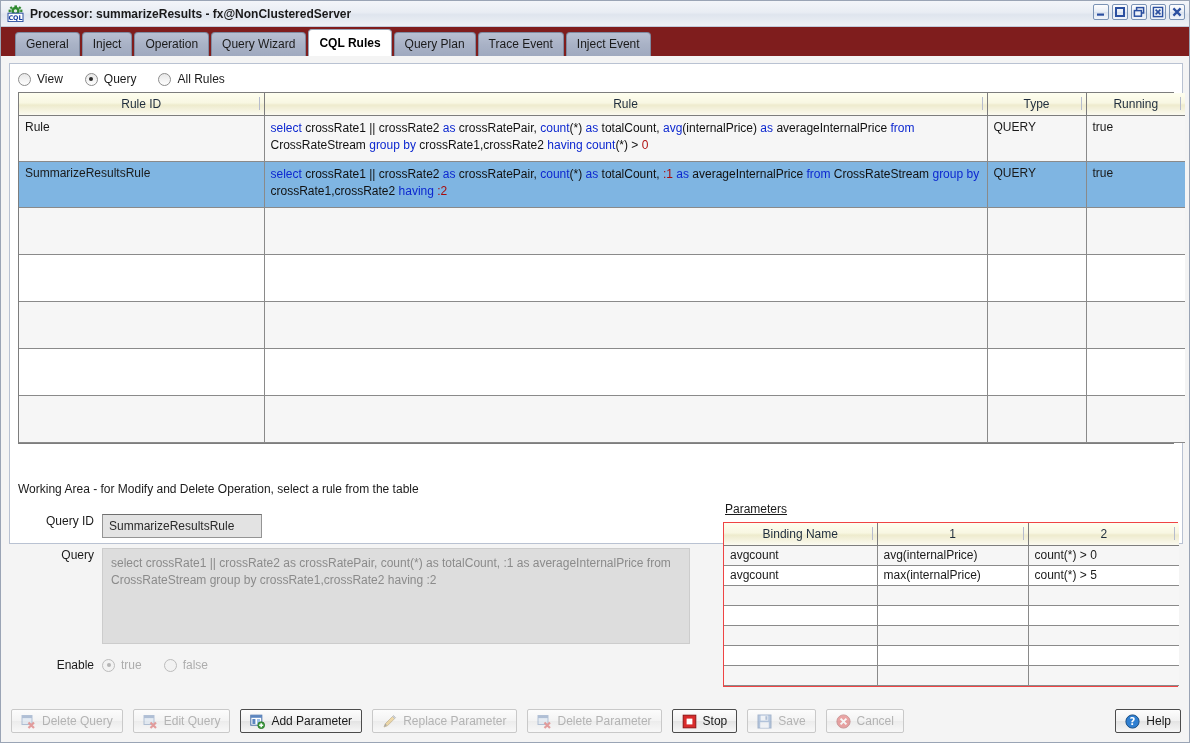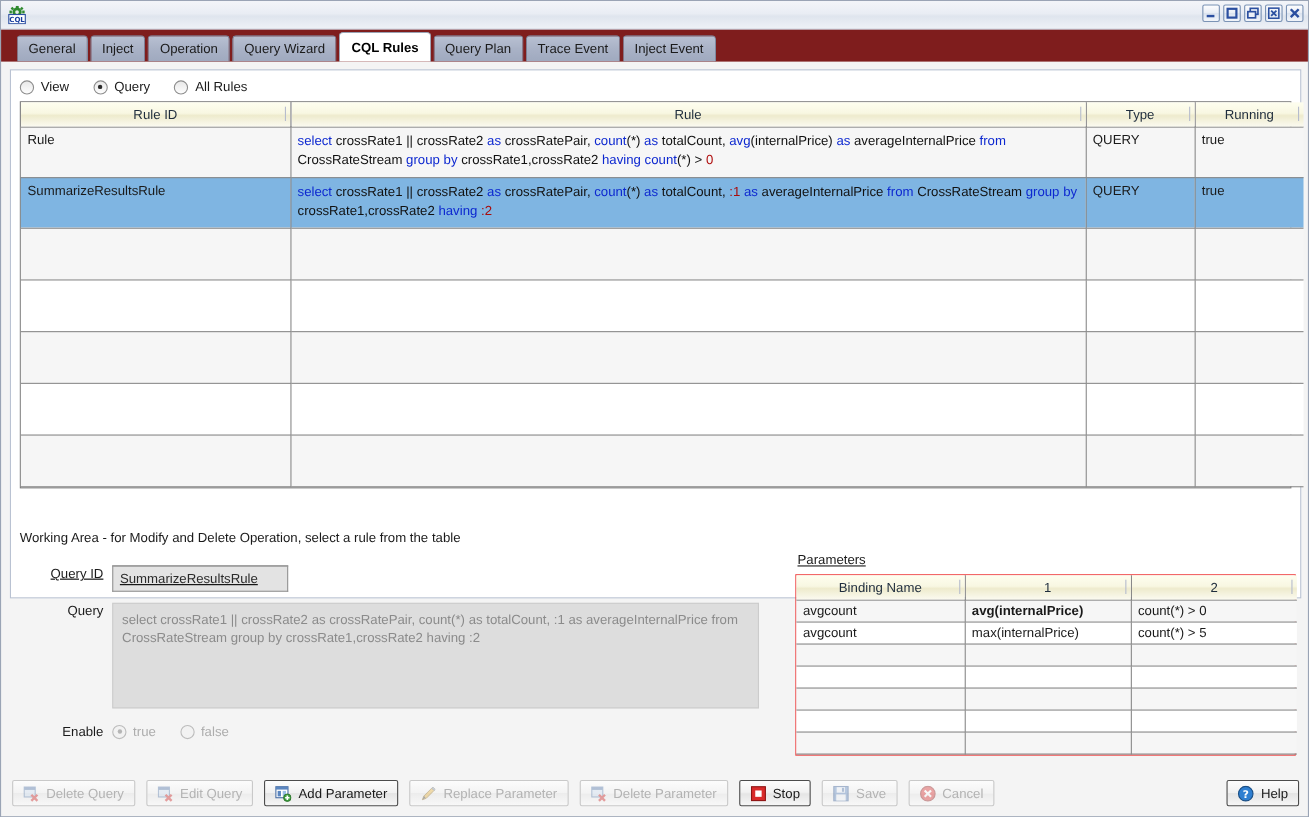--- a/index.html
+++ b/index.html
@@ -270,20 +270,21 @@
           <rect x="13.2" y="4.6" width="2.2" height="2.6"></rect>
           <rect x="7.4" y="0.4" width="2.6" height="2.2"></rect>
           <rect x="3.1" y="1.6" width="2.2" height="2.2" transform="rotate(-45 4.2 2.7)"></rect>
           <rect x="11.7" y="1.6" width="2.2" height="2.2" transform="rotate(45 12.8 2.7)"></rect>
         </g>
         <circle cx="8.5" cy="6" r="1.7" fill="#e9efe9"></circle>
         <rect x="1" y="8.2" width="15" height="8.4" fill="#ffffff" stroke="#2b4fa0" stroke-width="1"></rect>
         <text x="8.5" y="14.6" font-family="DejaVu Sans" font-size="6.4" fill="#1a3fa0" text-anchor="middle" font-weight="bold">CQL</text>
       </svg>
     </span>
+    <span class="title-text">Processor: summarizeResults - fx@NonClusteredServer</span>
 
     <div class="winbtns">
       <div class="winbtn">
         <svg width="12" height="12" viewBox="0 0 12 12">
           <rect x="2" y="7.5" width="7" height="2.2" fill="#2b4fa0"></rect>
         </svg>
       </div>
       <div class="winbtn">
         <svg width="12" height="12" viewBox="0 0 12 12">
           <rect x="2" y="2" width="8" height="8" fill="none" stroke="#2b4fa0" stroke-width="2"></rect>
@@ -395,21 +396,21 @@
               <td style="line-height: 1.45;"></td>
               <td></td>
               <td></td>
             </tr>
           </tbody>
       </table>
     </div>
 
     <div class="working-label">Working Area - for Modify and Delete Operation, select a rule from the table</div>
 
-    <div class="wa-row" style="left:8px; top:450px;text-decoration:underline;">
+    <div class="wa-row" style="left:8px; top:450px;">
       <div class="wa-label">Query ID</div>
       <div class="field-id">SummarizeResultsRule</div>
     </div>
 
     <div class="wa-row" style="left:8px; top:484px;">
       <div class="wa-label">Query</div>
       <div class="field-query">select crossRate1 || crossRate2 as crossRatePair, count(*) as totalCount, :1 as averageInternalPrice from CrossRateStream group by crossRate1,crossRate2 having :2</div>
     </div>
 
     <div class="wa-row" style="left:8px; top:594px; align-items:center;">
@@ -435,21 +436,21 @@
         <thead>
           <tr>
             <th><span>Binding Name</span><i class="grip"></i></th>
             <th><span>1</span><i class="grip"></i></th>
             <th><span>2</span><i class="grip"></i></th>
           </tr>
         </thead>
         <tbody id="params-body">
             <tr class="odd">
               <td style="height: 20px; padding: 2px 6px;">avgcount</td>
-              <td style="height: 20px; padding: 2px 6px; font-weight: bold;">avg(internalPrice)</td>
+              <td style="height: 20px; padding: 2px 6px;">avg(internalPrice)</td>
               <td style="height: 20px; padding: 2px 6px;">count(*) &gt; 0</td>
             </tr>
             <tr class="even">
               <td style="height: 20px; padding: 2px 6px;">avgcount</td>
               <td style="height: 20px; padding: 2px 6px;">max(internalPrice)</td>
               <td style="height: 20px; padding: 2px 6px;">count(*) &gt; 5</td>
             </tr>
             <tr class="odd">
               <td style="height: 20px; padding: 2px 6px;"></td>
               <td style="height: 20px; padding: 2px 6px;"></td>

